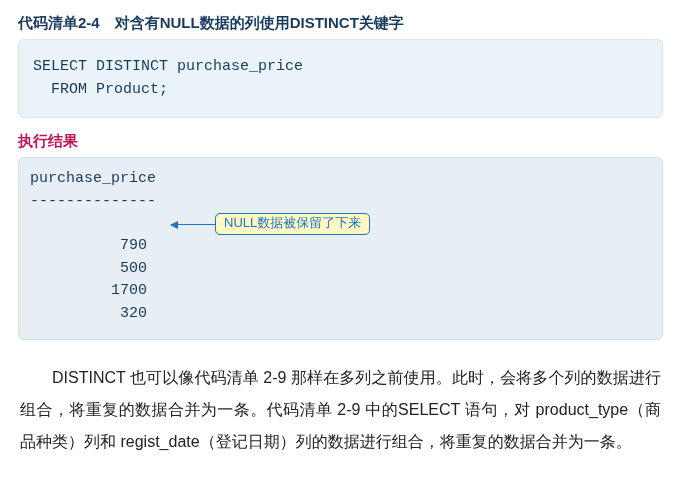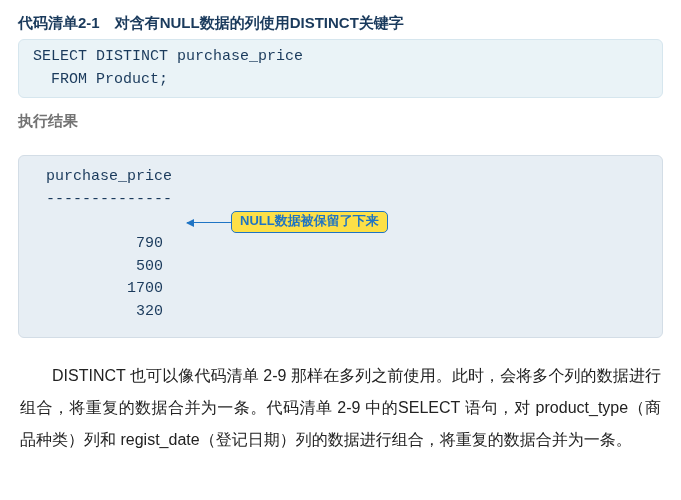--- a/index.html
+++ b/index.html
@@ -15,39 +15,39 @@
   .listing-title {
     font-weight: bold;
     font-size: 15px;
     color: #1a3a5c;
     margin: 0 0 6px 0;
   }
   .code-block {
     background: #eaf3f7;
     border: 1px solid #d6e6ee;
     border-radius: 6px;
-    padding: 6px 14px;
+    padding: 16px 14px;
     font-family: "Courier New", monospace;
     font-size: 15px;
     color: #1a3a5c;
     white-space: pre;
     line-height: 1.5;
     margin-bottom: 14px;
   }
   .result-title {
     font-weight: bold;
     font-size: 15px;
-    color: #737373;
-    margin: 4px 0 24px 0;
+    color: #be185d;
+    margin: 4px 0 6px 0;
   }
   .result-block {
     background: #e7eef4;
     border: 1px solid #d3dde6;
     border-radius: 6px;
-    padding: 10px 14px 14px 18px;
+    padding: 10px 14px 14px 2px;
     font-family: "Courier New", monospace;
     font-size: 15px;
     color: #1a3a5c;
     line-height: 1.5;
     position: relative;
     margin-bottom: 22px;
   }
   .result-header {
     white-space: pre;
   }
@@ -85,42 +85,41 @@
   }
   .annotation-box {
     flex: 0 0 auto;
     border: 1.5px solid #1f74c4;
     border-radius: 5px;
     padding: 1px 8px 2px 8px;
     color: #1f74c4;
     font-family: "Microsoft YaHei", "SimSun", sans-serif;
     font-size: 13px;
     line-height: 1.3;
-    background: #fde047;
-    font-weight: bold;
+    background: #fef9c3;
   }
   .body-text {
     font-size: 16px;
     line-height: 2.0;
     color: #222;
     text-align: justify;
     padding: 0 2px;
   }
   .body-text .mono {
     font-family: Liberation Sans, sans-serif;
   }
   .indent {
     display: inline-block;
     width: 2em;
   }
 </style>
 </head>
 <body>
 
-<div class="listing-title">代码清单2-1　对含有NULL数据的列使用DISTINCT关键字</div>
+<div class="listing-title">代码清单2-4　对含有NULL数据的列使用DISTINCT关键字</div>
 
 <div class="code-block"><span>SELECT DISTINCT purchase_price</span>
 <span>  FROM Product;</span></div>
 
 <div class="result-title">执行结果</div>
 
 <div class="result-block">
   <div class="result-header"> purchase_price</div>
   <div class="result-header"> --------------</div>
   <div class="annotation-row">

